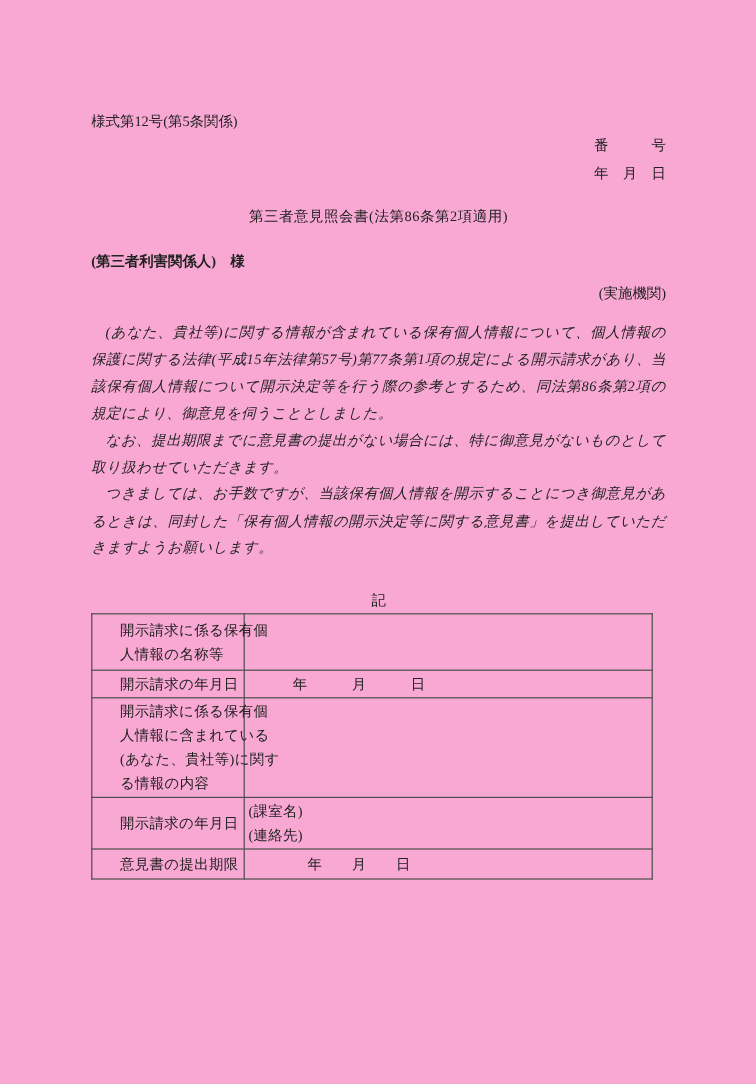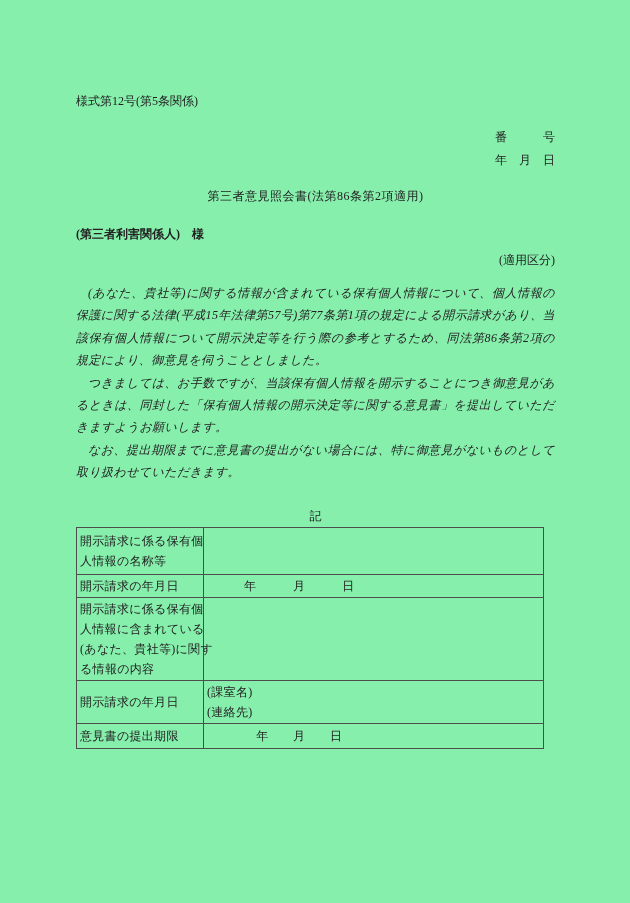--- a/index.html
+++ b/index.html
@@ -1,28 +1,28 @@
 <!DOCTYPE html>
 <html><head>
 <meta charset="utf-8">
 <style>
   * { margin:0; padding:0; box-sizing:border-box; }
   html,body { background:#e8e8e8; }
   .page {
     width:630px; height:903px;
-    background:#86efac;
+    background:#f9a8d4;
     color:#222;
     font-family:"Liberation Serif","DejaVu Serif",serif;
     font-size:12px;
     padding:93px 75px 0 76px;
     margin:0 auto;
     overflow:hidden;
   }
   .line { line-height:17px; }
-  .right-block { text-align:right; margin-top:16px; line-height:23px; }
+  .right-block { text-align:right; margin-top:0; line-height:23px; }
   .doc-title { text-align:center; margin-top:16px; line-height:17px; letter-spacing:0.5px; }
   .addressee { margin-top:21px; line-height:17px;font-weight:bold; }
   .issuer { text-align:right; margin-top:9px; line-height:17px; }
   .body-text { margin-top:13px; text-align:justify;font-style:italic; }
   .body-text p { text-indent:1em; line-height:22.4px; margin:0; letter-spacing:0.4px; }
   .record-marker { text-align:center; margin-top:24px; line-height:17px; }
   table.form {
     border-collapse:collapse;
     width:468px;
     margin-top:2px;
@@ -30,21 +30,21 @@
     font-size:12px;
   }
   table.form td {
     border:1px solid #4d4d4d;
     vertical-align:middle;
     padding:1px 3px;
     line-height:20px;
     letter-spacing:0.3px;
   }
   td.lbl { width:127px; }
-  td.lbl span { display:block; white-space:nowrap; }
+  td.lbl span { display:block; white-space:nowrap;margin-left:20px; }
   td.val { padding-left:4px; }
   tr.r0 { height:47px; }
   tr.r1 { height:23px; }
   tr.r2 { height:63px; }
   tr.r3 { height:81px; }
   tr.r4 { height:40px; }
   tr.r5 { height:25px; }
   .val-line { display:block; white-space:pre; }
   .cb1 { margin-left:14px; }
   .cb2 { margin-left:26px; }
@@ -59,26 +59,26 @@
 
   <div class="right-block">
     <div>番　　　号</div>
     <div>年　月　日</div>
   </div>
 
   <div class="doc-title">第三者意見照会書(法第86条第2項適用)</div>
 
   <div class="addressee">(第三者利害関係人)　様</div>
 
-  <div class="issuer">(適用区分)</div>
+  <div class="issuer">(実施機関)</div>
 
   <div class="body-text">
     <p>(あなた、貴社等)に関する情報が含まれている保有個人情報について、個人情報の保護に関する法律(平成15年法律第57号)第77条第1項の規定による開示請求があり、当該保有個人情報について開示決定等を行う際の参考とするため、同法第86条第2項の規定により、御意見を伺うこととしました。</p>
+    <p>なお、提出期限までに意見書の提出がない場合には、特に御意見がないものとして取り扱わせていただきます。</p>
     <p>つきましては、お手数ですが、当該保有個人情報を開示することにつき御意見があるときは、同封した「保有個人情報の開示決定等に関する意見書」を提出していただきますようお願いします。</p>
-    <p>なお、提出期限までに意見書の提出がない場合には、特に御意見がないものとして取り扱わせていただきます。</p>
   </div>
 
   <div class="record-marker">記</div>
 
   <table class="form">
     <tbody>
       <tr class="r0">
         <td class="lbl">
           <span>開示請求に係る保有個</span>
           <span>人情報の名称等</span>

